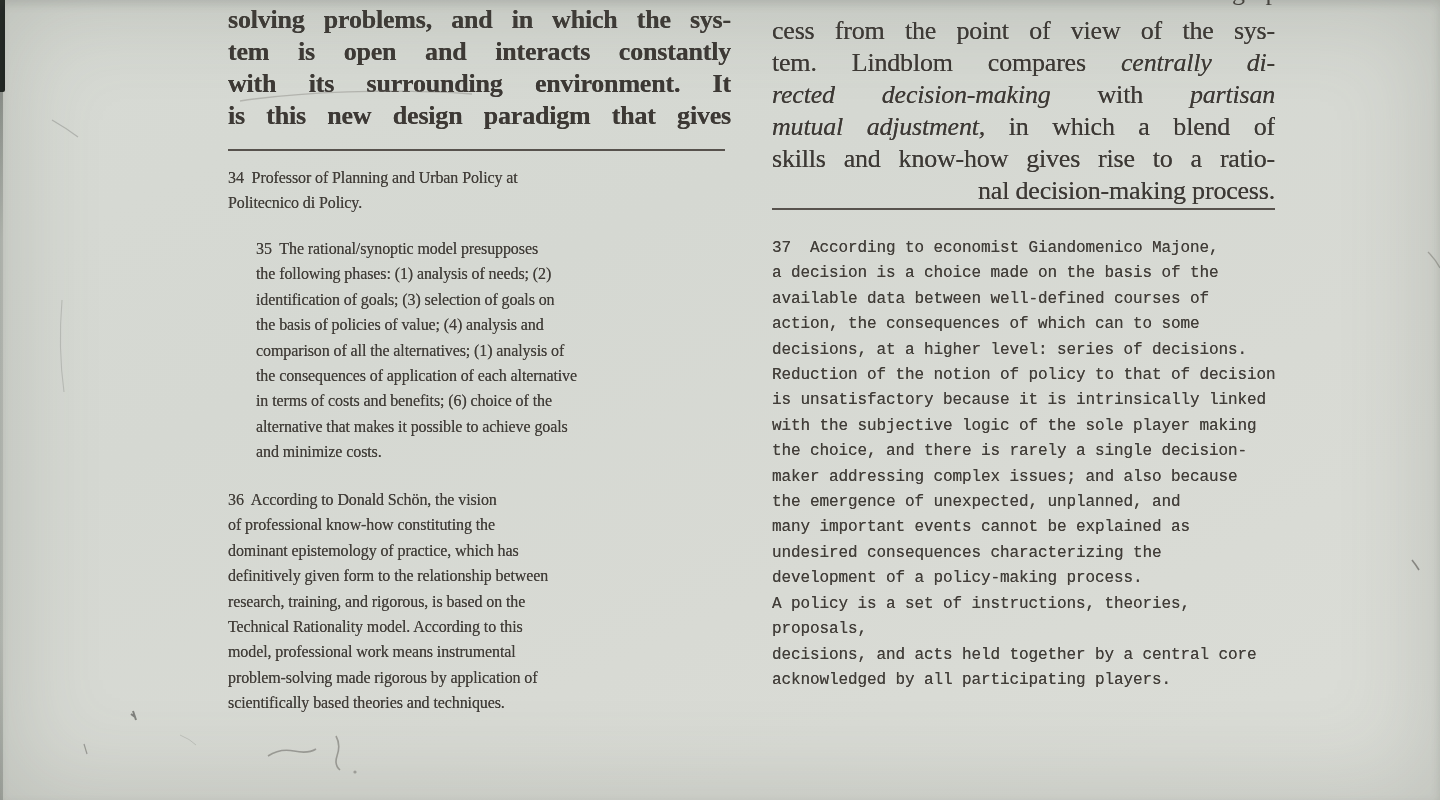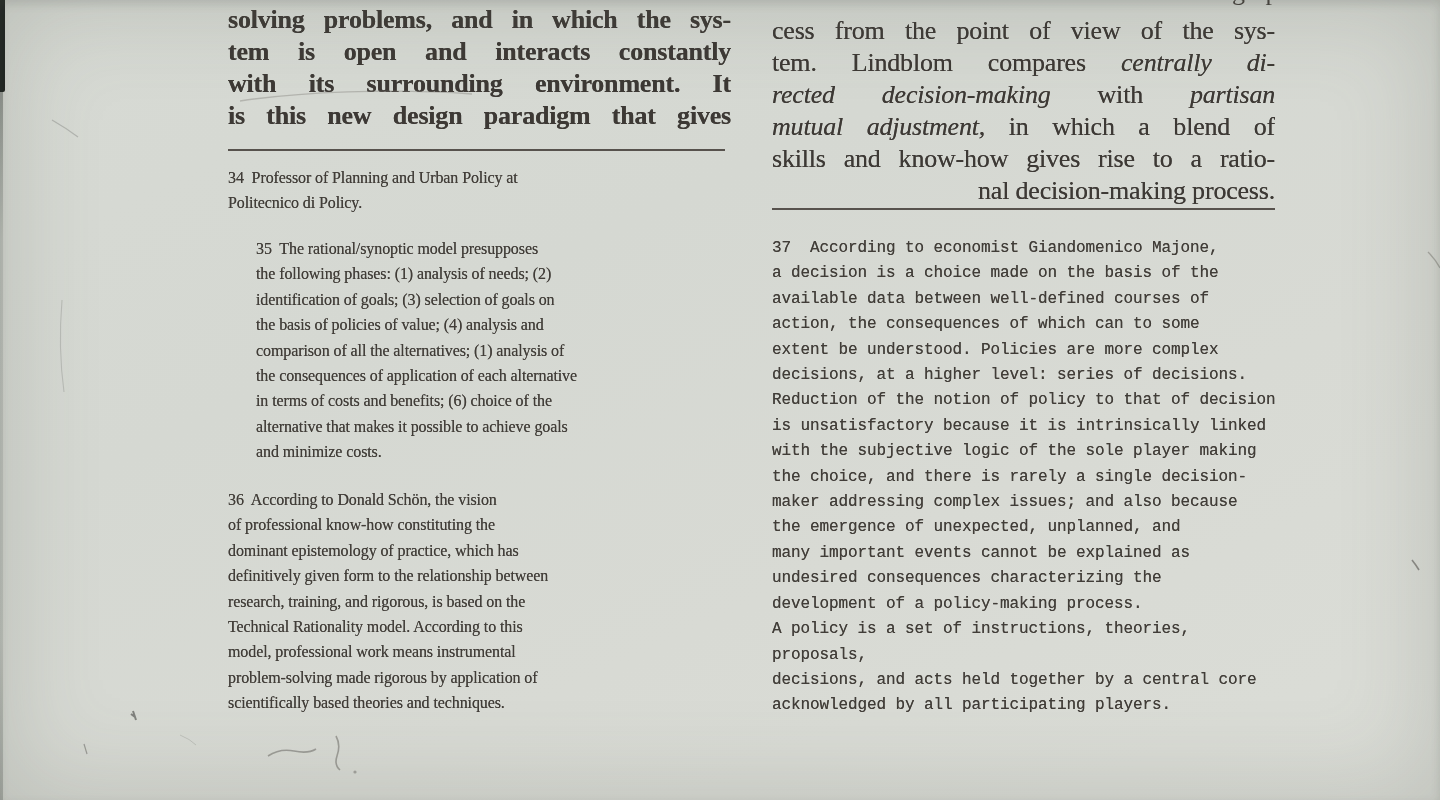--- a/index.html
+++ b/index.html
@@ -94,21 +94,20 @@
     <div class="jline">nal decision-making process.</div>
   </div>
 
 <div class="rule" style="left:772px;top:208px;width:503px;"></div>
 
 <div class="col-block fn" style="left:772px;top:236px;width:510px;font-family:Liberation Mono, monospace;">
     <div class="jline">37  According to economist Giandomenico Majone,</div>
     <div class="jline">a decision is a choice made on the basis of the</div>
     <div class="jline">available data between well-defined courses of</div>
     <div class="jline">action, the consequences of which can to some</div>
-    <div class="jline">extent be understood. Policies are more complex</div>
     <div class="jline">decisions, at a higher level: series of decisions.</div>
     <div class="jline">Reduction of the notion of policy to that of decision</div>
     <div class="jline">is unsatisfactory because it is intrinsically linked</div>
     <div class="jline">with the subjective logic of the sole player making</div>
     <div class="jline">the choice, and there is rarely a single decision-</div>
     <div class="jline">maker addressing complex issues; and also because</div>
     <div class="jline">the emergence of unexpected, unplanned, and</div>
     <div class="jline">many important events cannot be explained as</div>
     <div class="jline">undesired consequences characterizing the</div>
     <div class="jline">development of a policy-making process.</div>

